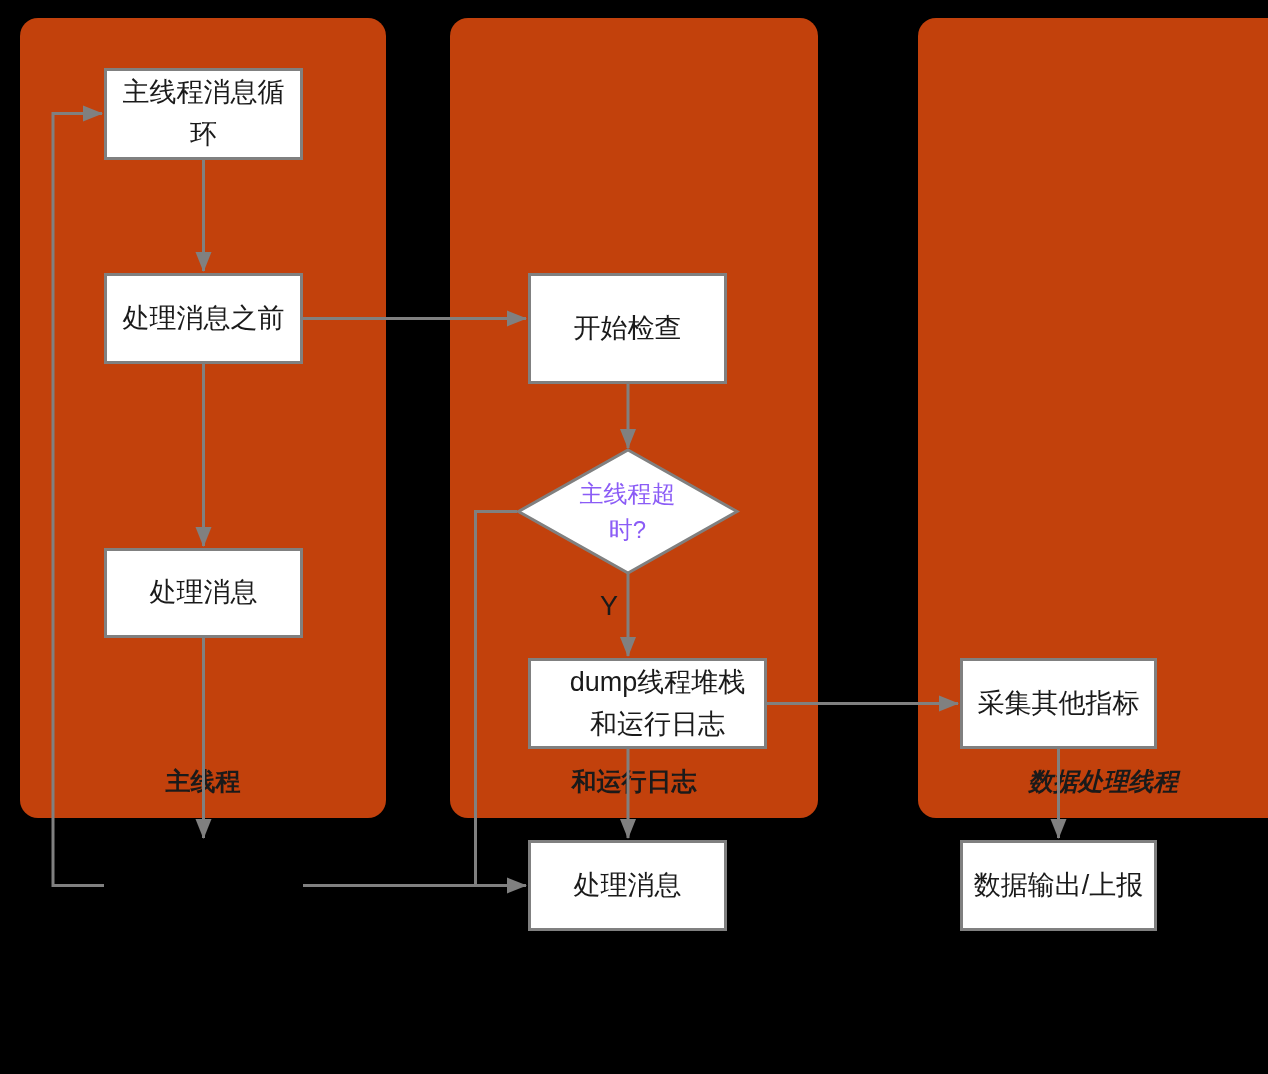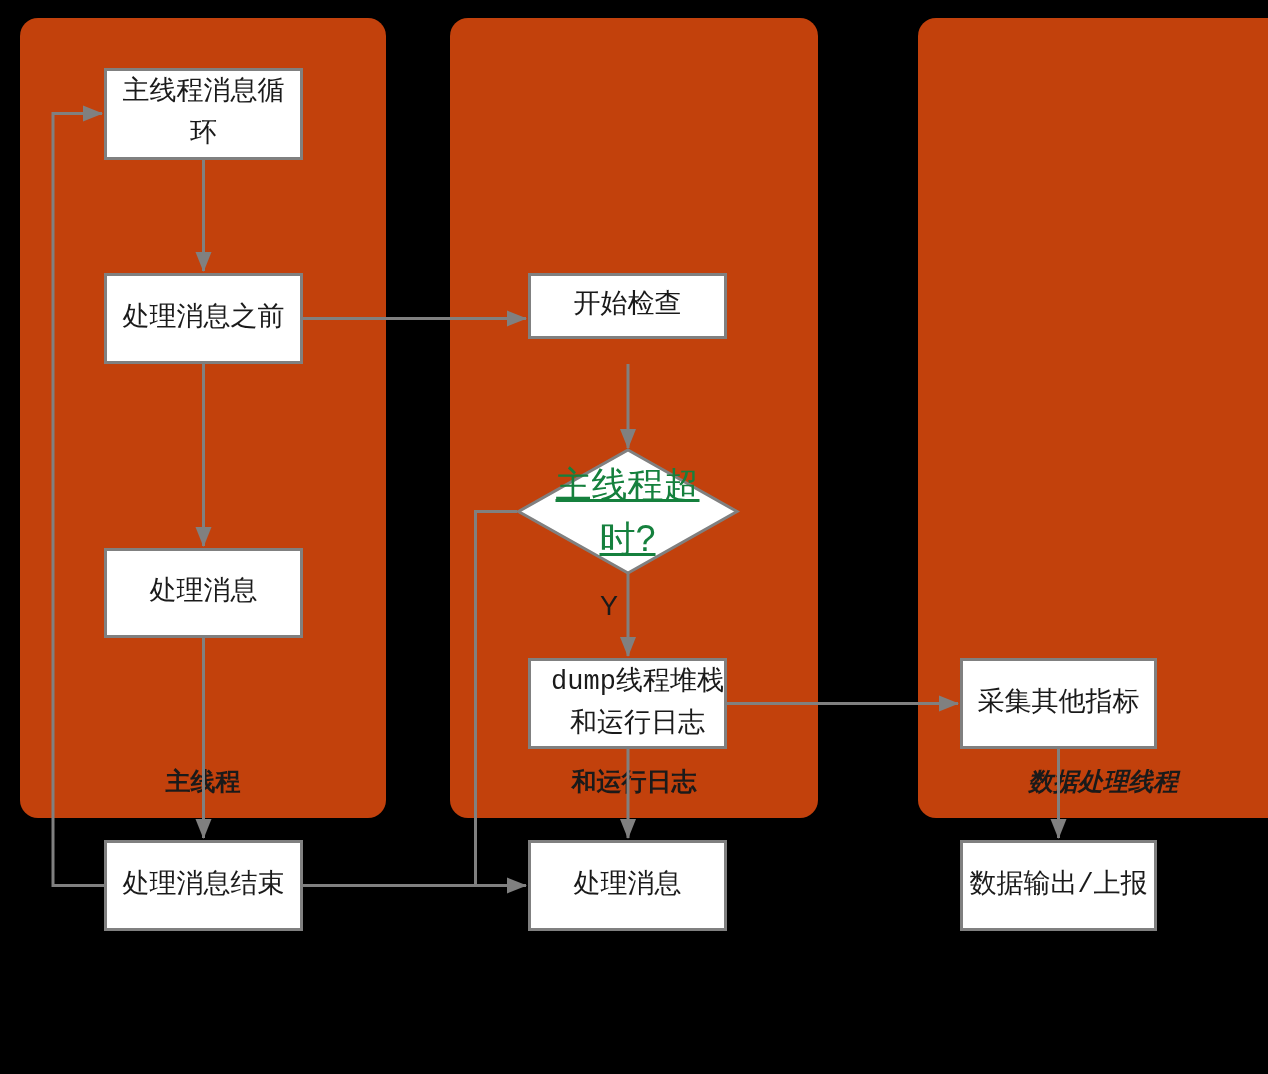--- a/index.html
+++ b/index.html
@@ -50,38 +50,36 @@
     box-sizing: border-box;
     display: flex;
     align-items: center;
     justify-content: center;
     text-align: center;
     font-size: 27px;
     line-height: 1.55;
     color: #1a1a1a;
     white-space: pre-line;
     z-index: 2;
-    font-family: Liberation Mono, monospace;
   }
   .diamond-text {
     position: absolute;
     left: 518px;
     top: 450px;
     width: 219px;
     height: 123px;
     display: flex;
     align-items: center;
     justify-content: center;
     text-align: center;
-    font-size: 36px;
+    font-size: 24px;
     line-height: 1.5;
-    color: #15803d;
+    color: #8b5cf6;
     white-space: pre-line;
     z-index: 2;
-    text-decoration: underline;
   }
   .edge-label {
     position: absolute;
     left: 588px;
     top: 591px;
     width: 30px;
     text-align: right;
     font-size: 27px;
     color: #1a1a1a;
     z-index: 2;
@@ -122,26 +120,25 @@
       <path d="M727,703.5 L958,703.5" marker-end="url(#arrow)"></path>
       <path d="M1058.5,749 L1058.5,838" marker-end="url(#arrow)"></path>
     </g>
     <polygon points="628,450 737,511.5 628,573 518.5,511.5" fill="#ffffff" stroke="#808080" stroke-width="3"></polygon>
   </svg>
 
   <div class="node" style="left:104px; top:68px;  width:199px; height:92px;">主线程消息循
 环</div>
   <div class="node" style="left:104px; top:273px; width:199px; height:91px;text-align:right;">处理消息之前</div>
   <div class="node" style="left:104px; top:548px; width:199px; height:90px;text-align:right;">处理消息</div>
-  <div class="node" style="left:104px; top:840px; width:199px; height:91px;">处理消息结束</div>
 
-  <div class="node" style="left:528px; top:273px; width:199px; height:66px;">开始检查</div>
+  <div class="node" style="left:528px; top:273px; width:199px; height:111px;">开始检查</div>
   <div class="diamond-text">主线程超
 时?</div>
-  <div class="node" style="left:528px; top:658px; width:199px; height:91px;padding-left:20px;">dump线程堆栈
+  <div class="node" style="left:528px; top:658px; width:239px; height:91px;padding-left:20px;">dump线程堆栈
 和运行日志</div>
   <div class="node" style="left:528px; top:840px; width:199px; height:91px;">处理消息</div>
 
   <div class="node" style="left:960px; top:658px; width:197px; height:91px;">采集其他指标</div>
   <div class="node" style="left:960px; top:840px; width:197px; height:91px;">数据输出/上报</div>
 
   <div class="edge-label">Y</div>
 
 </div>
 

